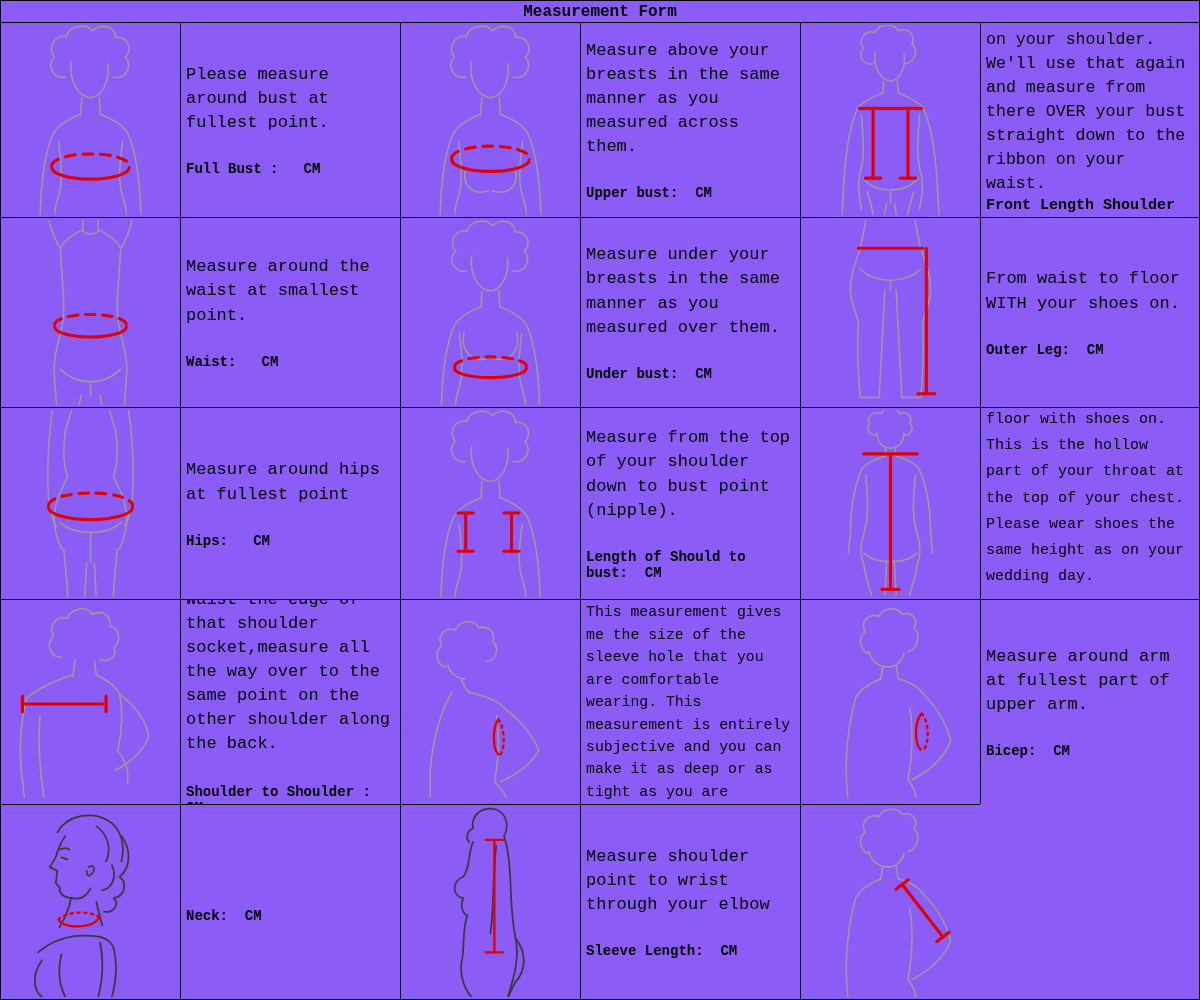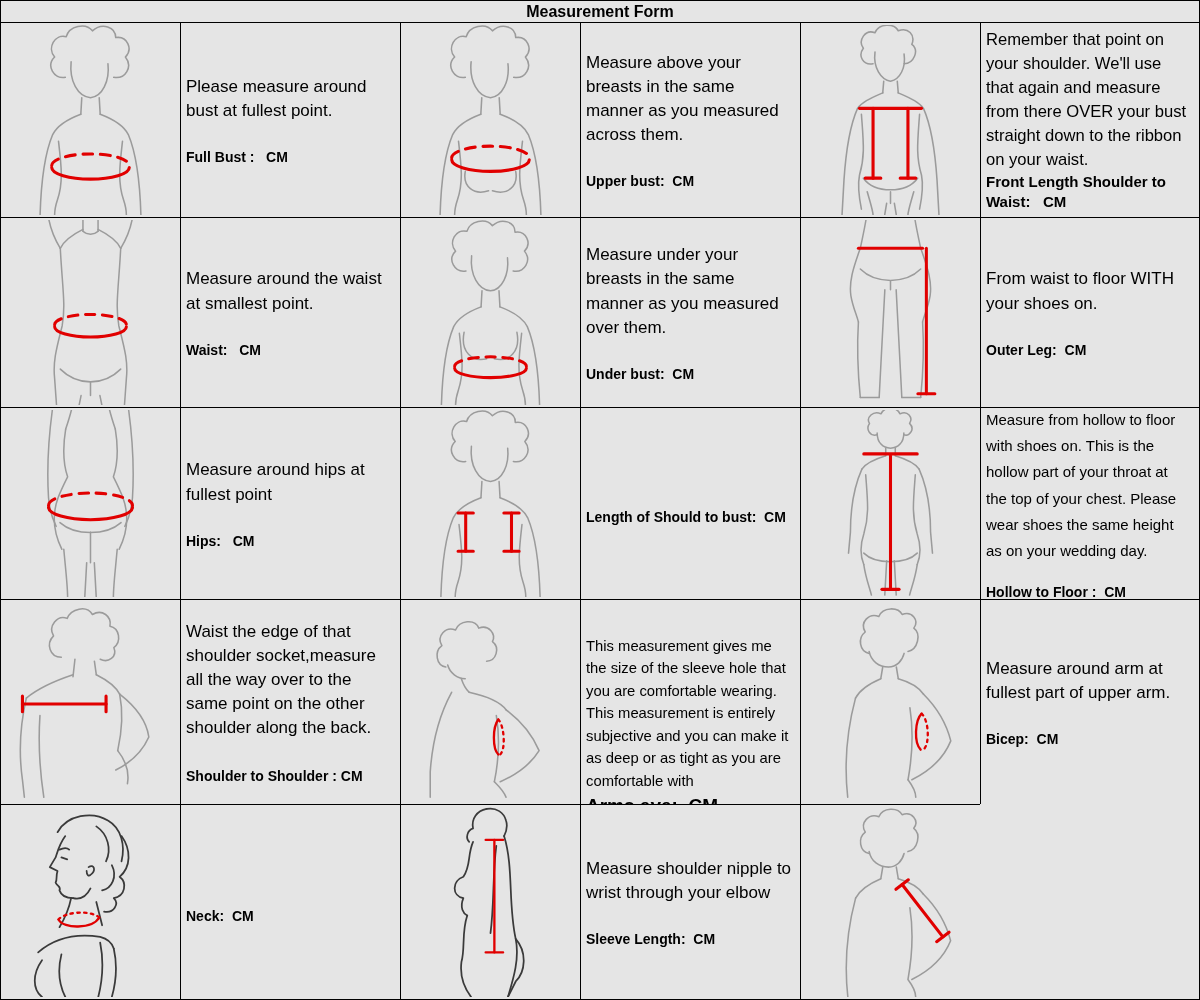--- a/index.html
+++ b/index.html
@@ -1,22 +1,22 @@
 <!DOCTYPE html>
 <html><head>
 <meta charset="utf-8">
 <style>
   html,body{margin:0;padding:0;background:#fff;}
   *{box-sizing:border-box;}
   .form{
-    width:1200px;height:1000px;border:1px solid #000;background:#e5e5e5;
+    width:1200px;height:1000px;border:1px solid #000;background:#8b5cf6;
     display:grid;
     grid-template-columns:179px 220px 180px 220px 180px 219px;
     grid-template-rows:21px 195px 190px 192px 205px 195px;
-    font-family:Liberation Sans, sans-serif;color:#000;
+    font-family:Liberation Mono, monospace;color:#000;
   }
   .hdr{grid-column:1/-1;display:flex;align-items:center;justify-content:center;
        font-weight:bold;font-size:16px;}
   .cell{border-left:1px solid #000;border-top:1px solid #000;overflow:hidden;}
   .nl{border-left:none;}
   .fcell{display:flex;align-items:center;justify-content:center;padding:2px;}
   .fcell svg{display:block;width:100%;height:100%;}
   .tcell{display:flex;flex-direction:column;justify-content:center;padding:2px 8px 2px 5px;}
   .desc{font-size:17px;line-height:1.42;white-space:pre-wrap;}
   .label{font-weight:bold;font-size:14px;margin-top:26px;white-space:pre-wrap;}
@@ -184,20 +184,21 @@
       <path class="g" d="M80,92 C64,98 55,105 51,113 C43,132 39,162 38,196"></path>
       <path class="g" d="M100,92 C116,98 125,105 129,113 C137,132 141,162 142,196"></path>
       <path class="g" d="M57,120 C60,146 62,162 56,180 C54,186 53,191 53,196"></path>
       <path class="g" d="M123,120 C120,146 118,162 124,180 C126,186 127,191 127,196"></path>
       <path class="r" d="M64,108 L64,148 M112,108 L112,148"></path>
       <path class="r" d="M56,108 L72,108 M104,108 L120,108"></path>
       <path class="r" d="M56,148 L72,148 M104,148 L120,148"></path>
     </svg>
   </div>
   <div class="cell tcell">
+    <div class="desc">Measure from the top of your shoulder down to bust point (nipple).</div>
     <div class="label">Length of Should to bust:  CM</div>
   </div>
 
   <div class="cell fcell">
     <svg viewBox="0 0 180 196">
       <path class="g" d="M76,26 C68,28 64,20 68,14 C64,8 72,0 80,4 C84,-4 96,-4 100,4 C108,0 114,8 110,14 C116,20 110,28 104,26"></path>
       <path class="g" d="M76,24 C76,34 82,40 90,40 C98,40 104,34 104,24"></path>
       <path class="g" d="M85,40 L85,48 M95,40 L95,48"></path>
       <path class="g" d="M85,48 C72,52 64,56 60,62 M95,48 C108,52 116,56 120,62"></path>
       <path class="g" d="M60,62 C52,80 48,104 48,128 L46,150 M120,62 C128,80 132,104 132,128 L134,150"></path>
@@ -300,21 +301,21 @@
       <path class="d" d="M104,30 C114,62 108,100 116,136 C120,156 114,176 108,196"></path>
       <path class="d" d="M72,36 C66,50 70,60 62,72 C50,76 50,92 62,94 C58,104 62,110 66,112"></path>
       <path class="d" d="M66,112 C60,130 64,146 60,160 C58,176 64,188 70,196"></path>
       <path class="d" d="M116,136 C128,150 126,170 116,180 C112,188 110,192 108,196"></path>
       <path class="d" d="M96,40 C92,70 94,100 90,130"></path>
       <path class="r2" d="M94,34 L94,150"></path>
       <path class="r2" d="M85,34 L103,34 M85,150 L103,150"></path>
     </svg>
   </div>
   <div class="cell tcell">
-    <div class="desc">Measure shoulder nipple to wrist through your elbow</div>
+    <div class="desc">Measure shoulder point to wrist through your elbow</div>
     <div class="label">Sleeve Length:  CM</div>
   </div>
 
   <div class="cell fcell">
     <svg viewBox="0 0 180 196">
       <path class="g" d="M68,48 C58,46 56,32 64,26 C58,16 68,6 78,10 C82,0 98,0 102,8 C112,4 120,14 114,22 C122,28 118,44 108,46"></path>
       <path class="g" d="M68,46 C70,56 78,62 88,62 C96,62 102,56 104,48"></path>
       <path class="g" d="M82,62 L80,74 M96,62 L98,74"></path>
       <path class="g" d="M80,74 C66,80 58,86 54,94 M98,74 C112,78 120,84 124,90"></path>
       <path class="g" d="M54,94 C46,124 42,160 46,196"></path>

